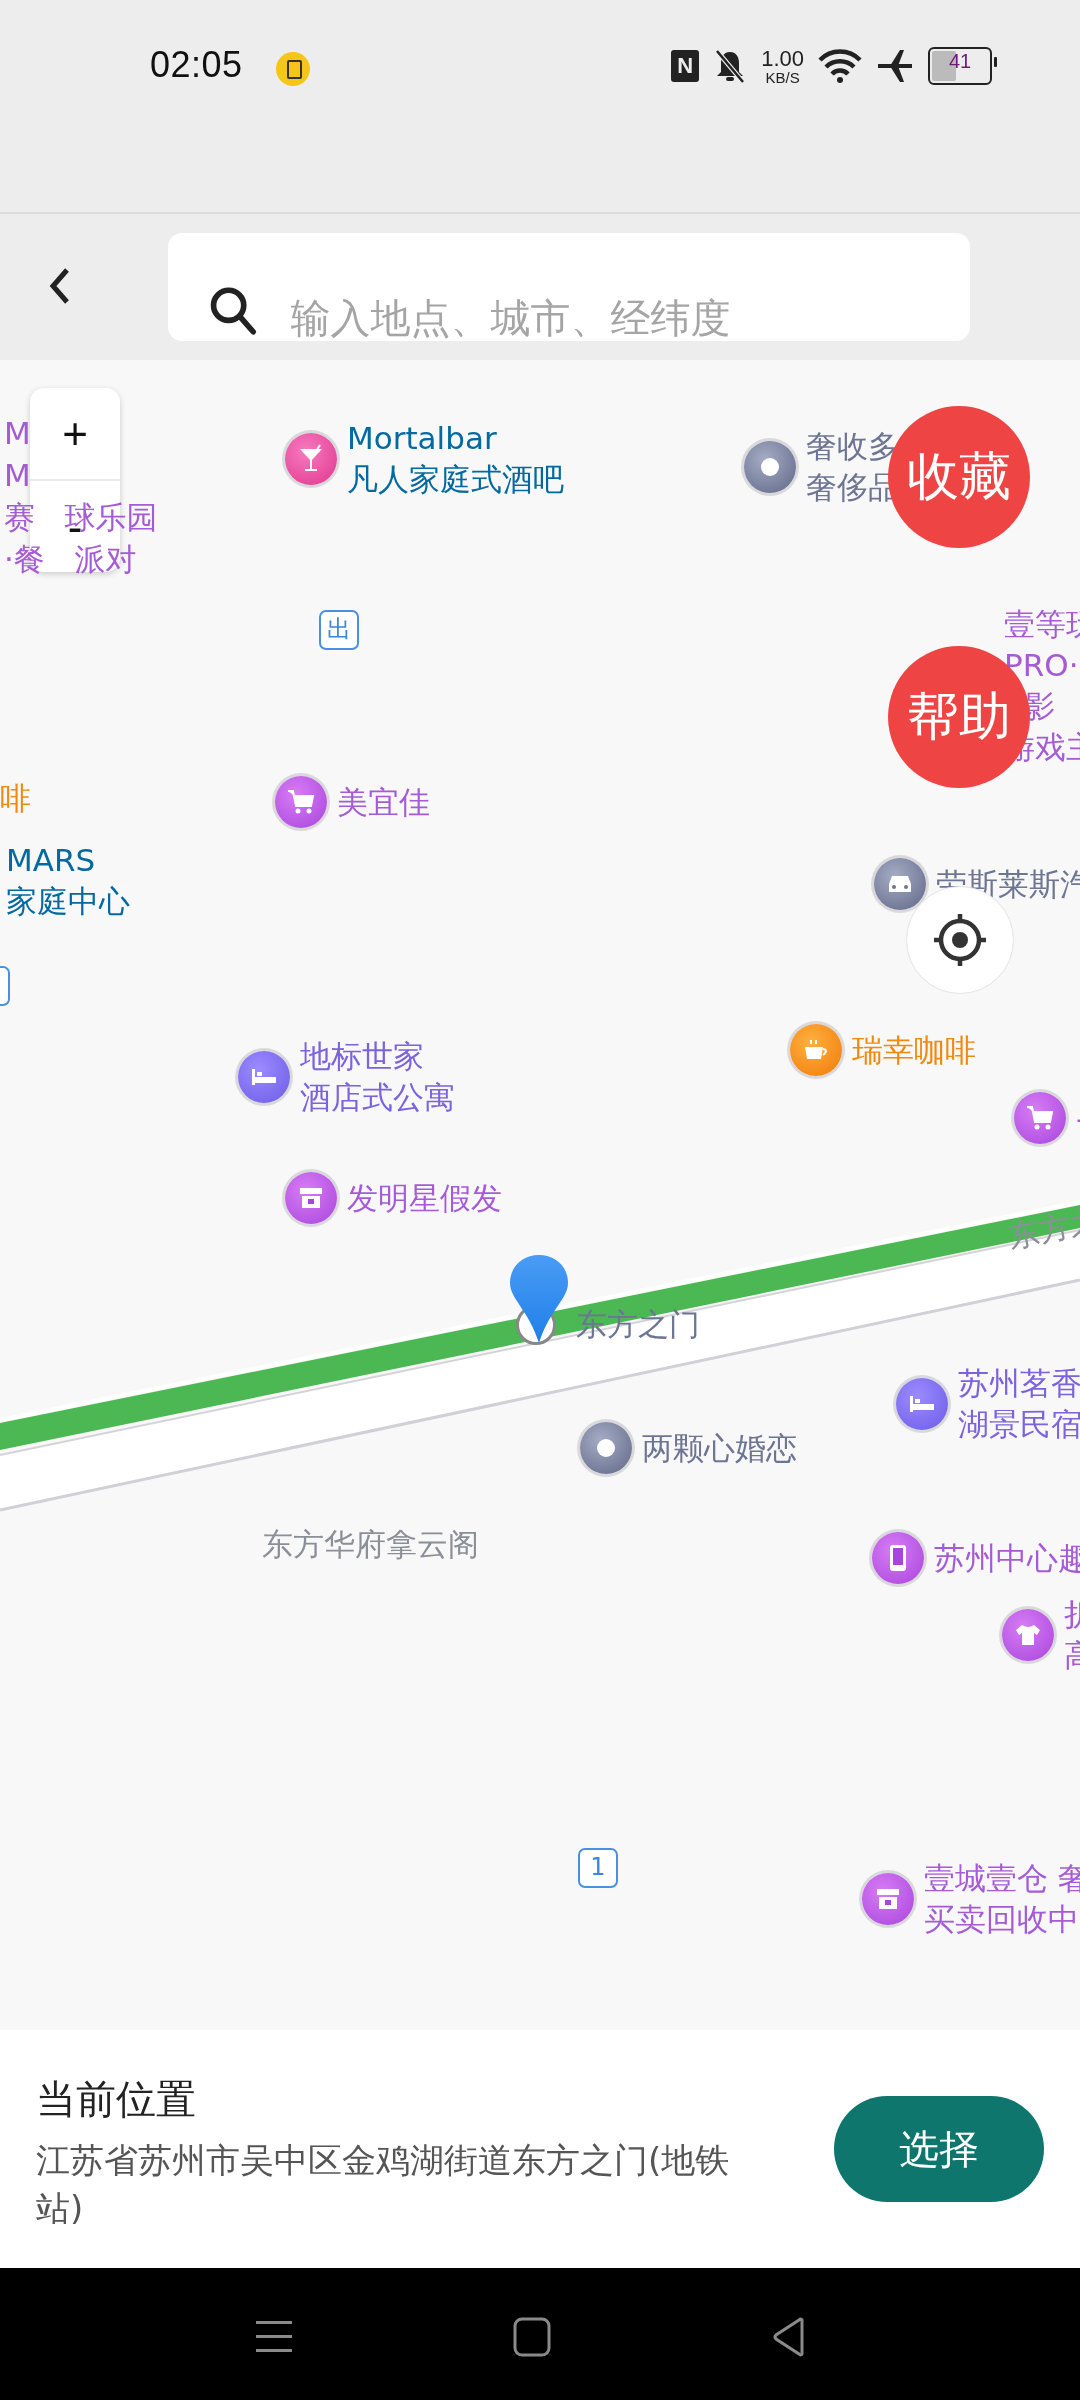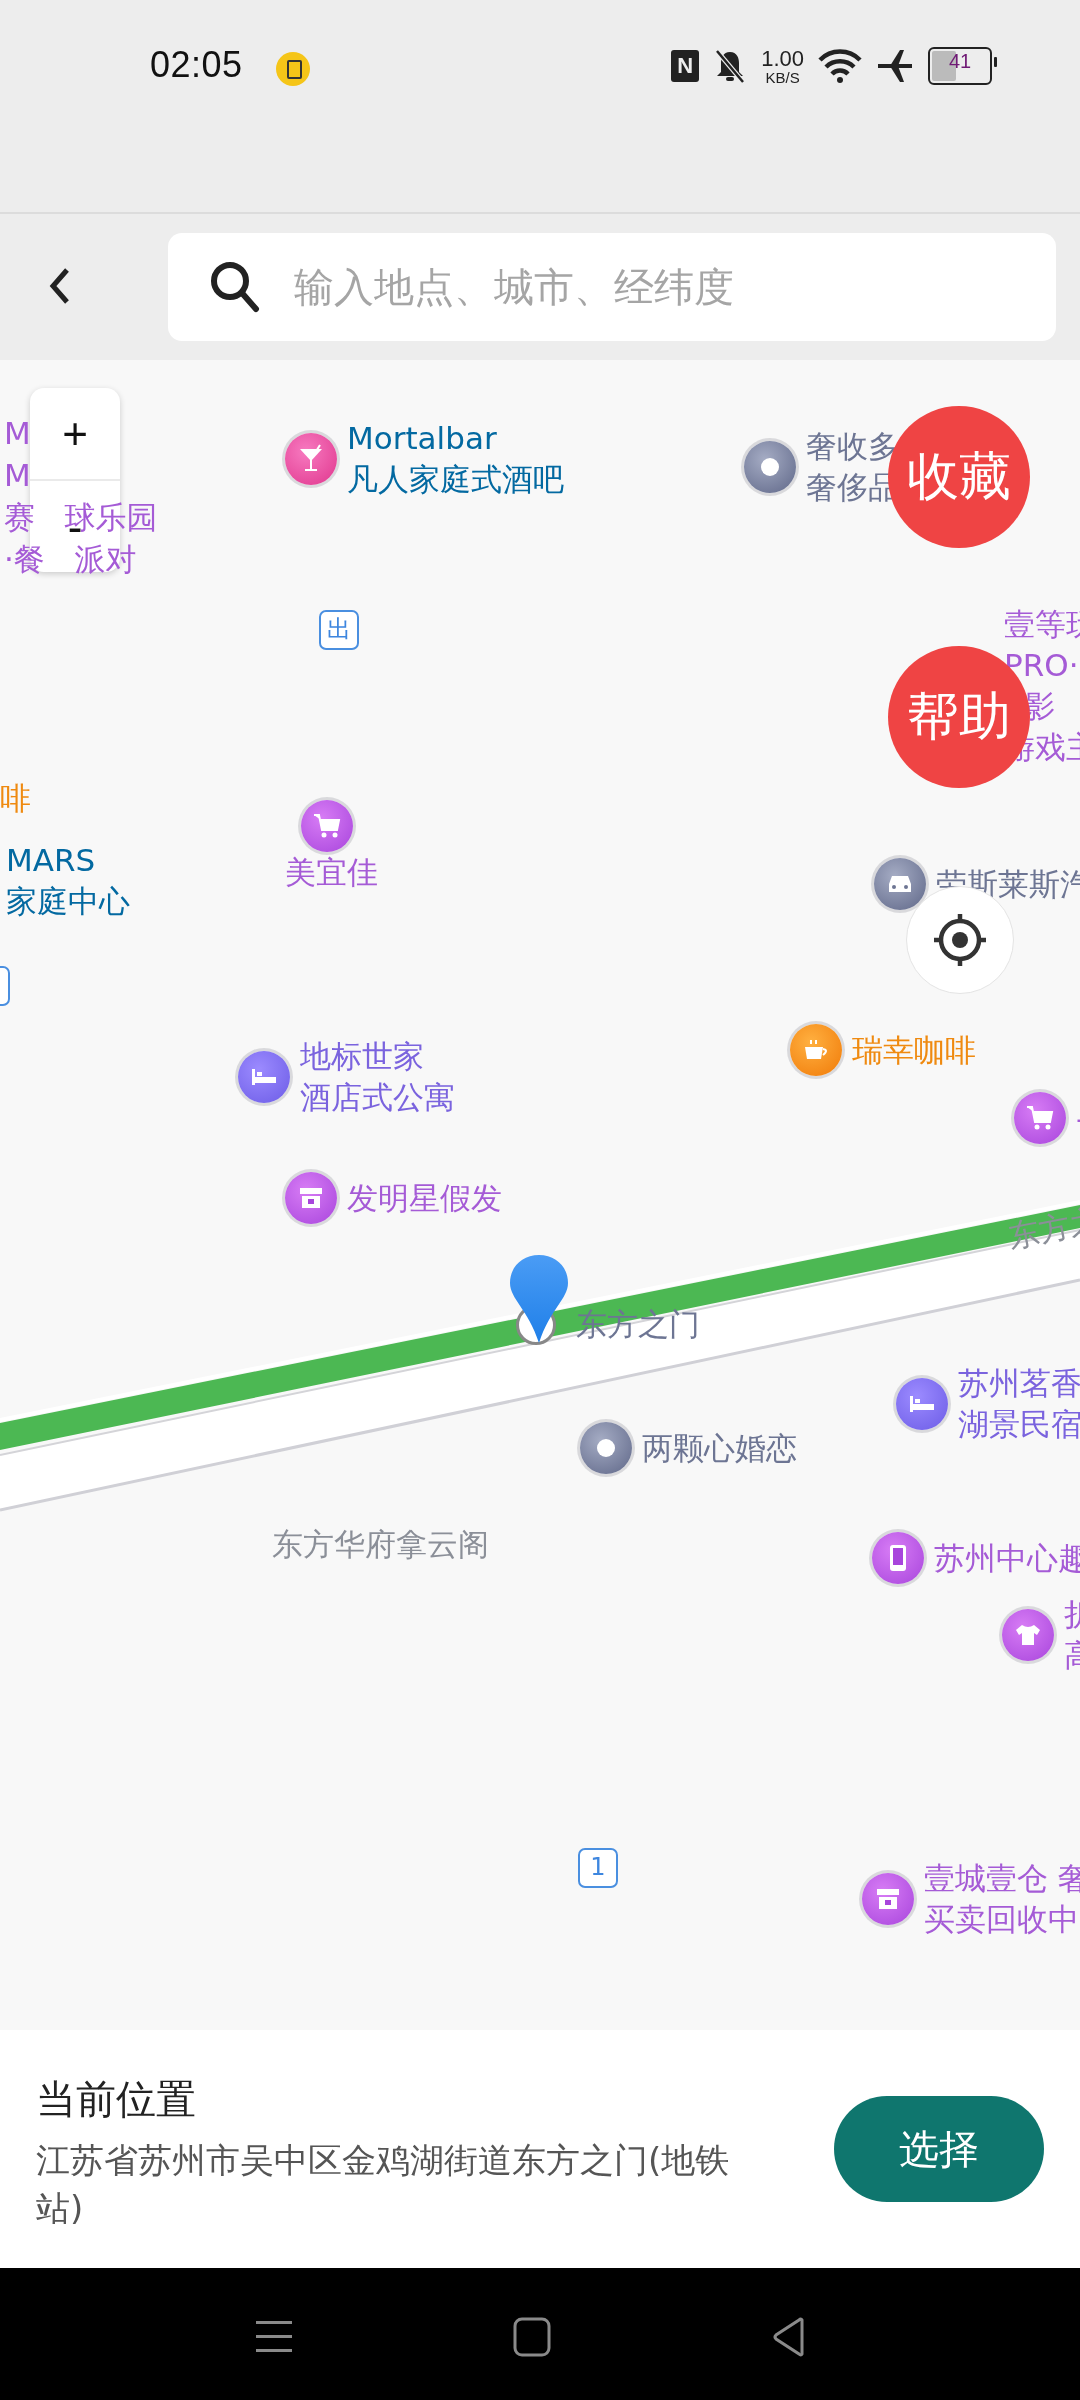--- a/index.html
+++ b/index.html
@@ -17,21 +17,21 @@
   .sb-speed .v { font-size: 22px; display: block; }
   .sb-speed .u { font-size: 15px; display: block; }
   .sb-battery { width: 64px; height: 38px; border: 2.5px solid #222; border-radius: 6px; position: relative; font-size: 20px; text-align: center; line-height: 25px; color: #701a75; font-family: "Liberation Sans", sans-serif; }
   .sb-battery::before { content: ""; position: absolute; left: 2px; top: 2px; bottom: 2px; width: 24px; background: #bbb; border-radius: 2px; z-index: 0; }
   .sb-battery::after { content: ""; position: absolute; right: -7px; top: 8px; width: 3px; height: 10px; background: #222; border-radius: 1px; }
   .sb-battery span { position: relative; z-index: 1; }
 
   
   .header { position: absolute; left: 0; top: 212px; width: 1080px; height: 148px; background: #ededed; border-top: 2px solid #dcdcdc; }
   .back-btn { position: absolute; left: 30px; top: 40px; width: 60px; height: 64px; display: flex; align-items: center; justify-content: center; }
-  .search-box { position: absolute; left: 168px; top: 19px; width: 888px; height: 108px; background: #fff; border-radius: 14px; display: flex; align-items: center; }
+  .search-box { position: absolute; left: 168px; top: 19px; width: 802px; height: 108px; background: #fff; border-radius: 14px; display: flex; align-items: flex-end; }
   .search-icon { margin-left: 38px; width: 60px; height: 60px; }
   .search-input { border: none; outline: none; background: transparent; font-size: 40px; color: #333; margin-left: 28px; width: 720px; font-family: "DejaVu Sans", sans-serif; }
   .search-input::placeholder { color: #a5a5a5; }
 
   
   .map { position: absolute; left: 0; top: 360px; width: 1080px; height: 1670px; background: #f8f8f8; overflow: hidden; }
   .road-svg { position: absolute; left: 0; top: 0; }
   .poi { position: absolute; display: flex; align-items: center; }
   .poi-icon { width: 52px; height: 52px; border-radius: 50%; flex-shrink: 0; display: flex; align-items: center; justify-content: center; box-shadow: 0 0 0 3px rgba(160,160,170,0.35); }
   .poi-text { margin-left: 10px; font-size: 31px; line-height: 41px; white-space: pre; }
@@ -169,21 +169,21 @@
 K影
 游戏主</span>
   </div>
 
   <div class="exit-badge" style="left:319px; top:250px;">出</div>
 
   <div class="poi" style="left:0px; top:418px;">
     <span class="poi-text c-orange" style="margin-left:0;">啡</span>
   </div>
 
-  <div class="poi" style="left:275px; top:440px;flex-direction:column;">
+  <div class="poi" style="left:275px; top:416px;">
     <span class="poi-icon bg-purple">
       <svg width="30" height="28" viewBox="0 0 30 28">
           <path d="M2 3 L7 3 L10 18 L25 18 L27 8 L9 8" fill="#fff" stroke="#fff" stroke-width="2"></path>
           <circle cx="12" cy="23" r="2.5" fill="#fff"></circle>
           <circle cx="23" cy="23" r="2.5" fill="#fff"></circle>
         </svg>
     </span>
     <span class="poi-text c-purple">美宜佳</span>
   </div>
 
@@ -280,21 +280,21 @@
       <svg width="30" height="22" viewBox="0 0 30 22">
           <rect x="3" y="3" width="3" height="16" fill="#fff"></rect>
           <rect x="6" y="11" width="21" height="6" fill="#fff"></rect>
           <rect x="8" y="6" width="5" height="4" fill="#fff"></rect>
         </svg>
     </span>
     <span class="poi-text c-violet">苏州茗香
 湖景民宿</span>
   </div>
 
-  <div class="poi" style="left:262px; top:1164px;margin-left:10px;">
+  <div class="poi" style="left:262px; top:1164px;">
     <span class="poi-text c-lightgray" style="margin-left:0;">东方华府拿云阁</span>
   </div>
 
   <div class="poi" style="left:872px; top:1172px;">
     <span class="poi-icon bg-purple">
       <svg width="20" height="30" viewBox="0 0 20 30">
           <rect x="2" y="2" width="16" height="26" rx="3" fill="#fff"></rect>
           <rect x="5" y="5" width="10" height="17" fill="#a845dc"></rect>
         </svg>
     </span>

